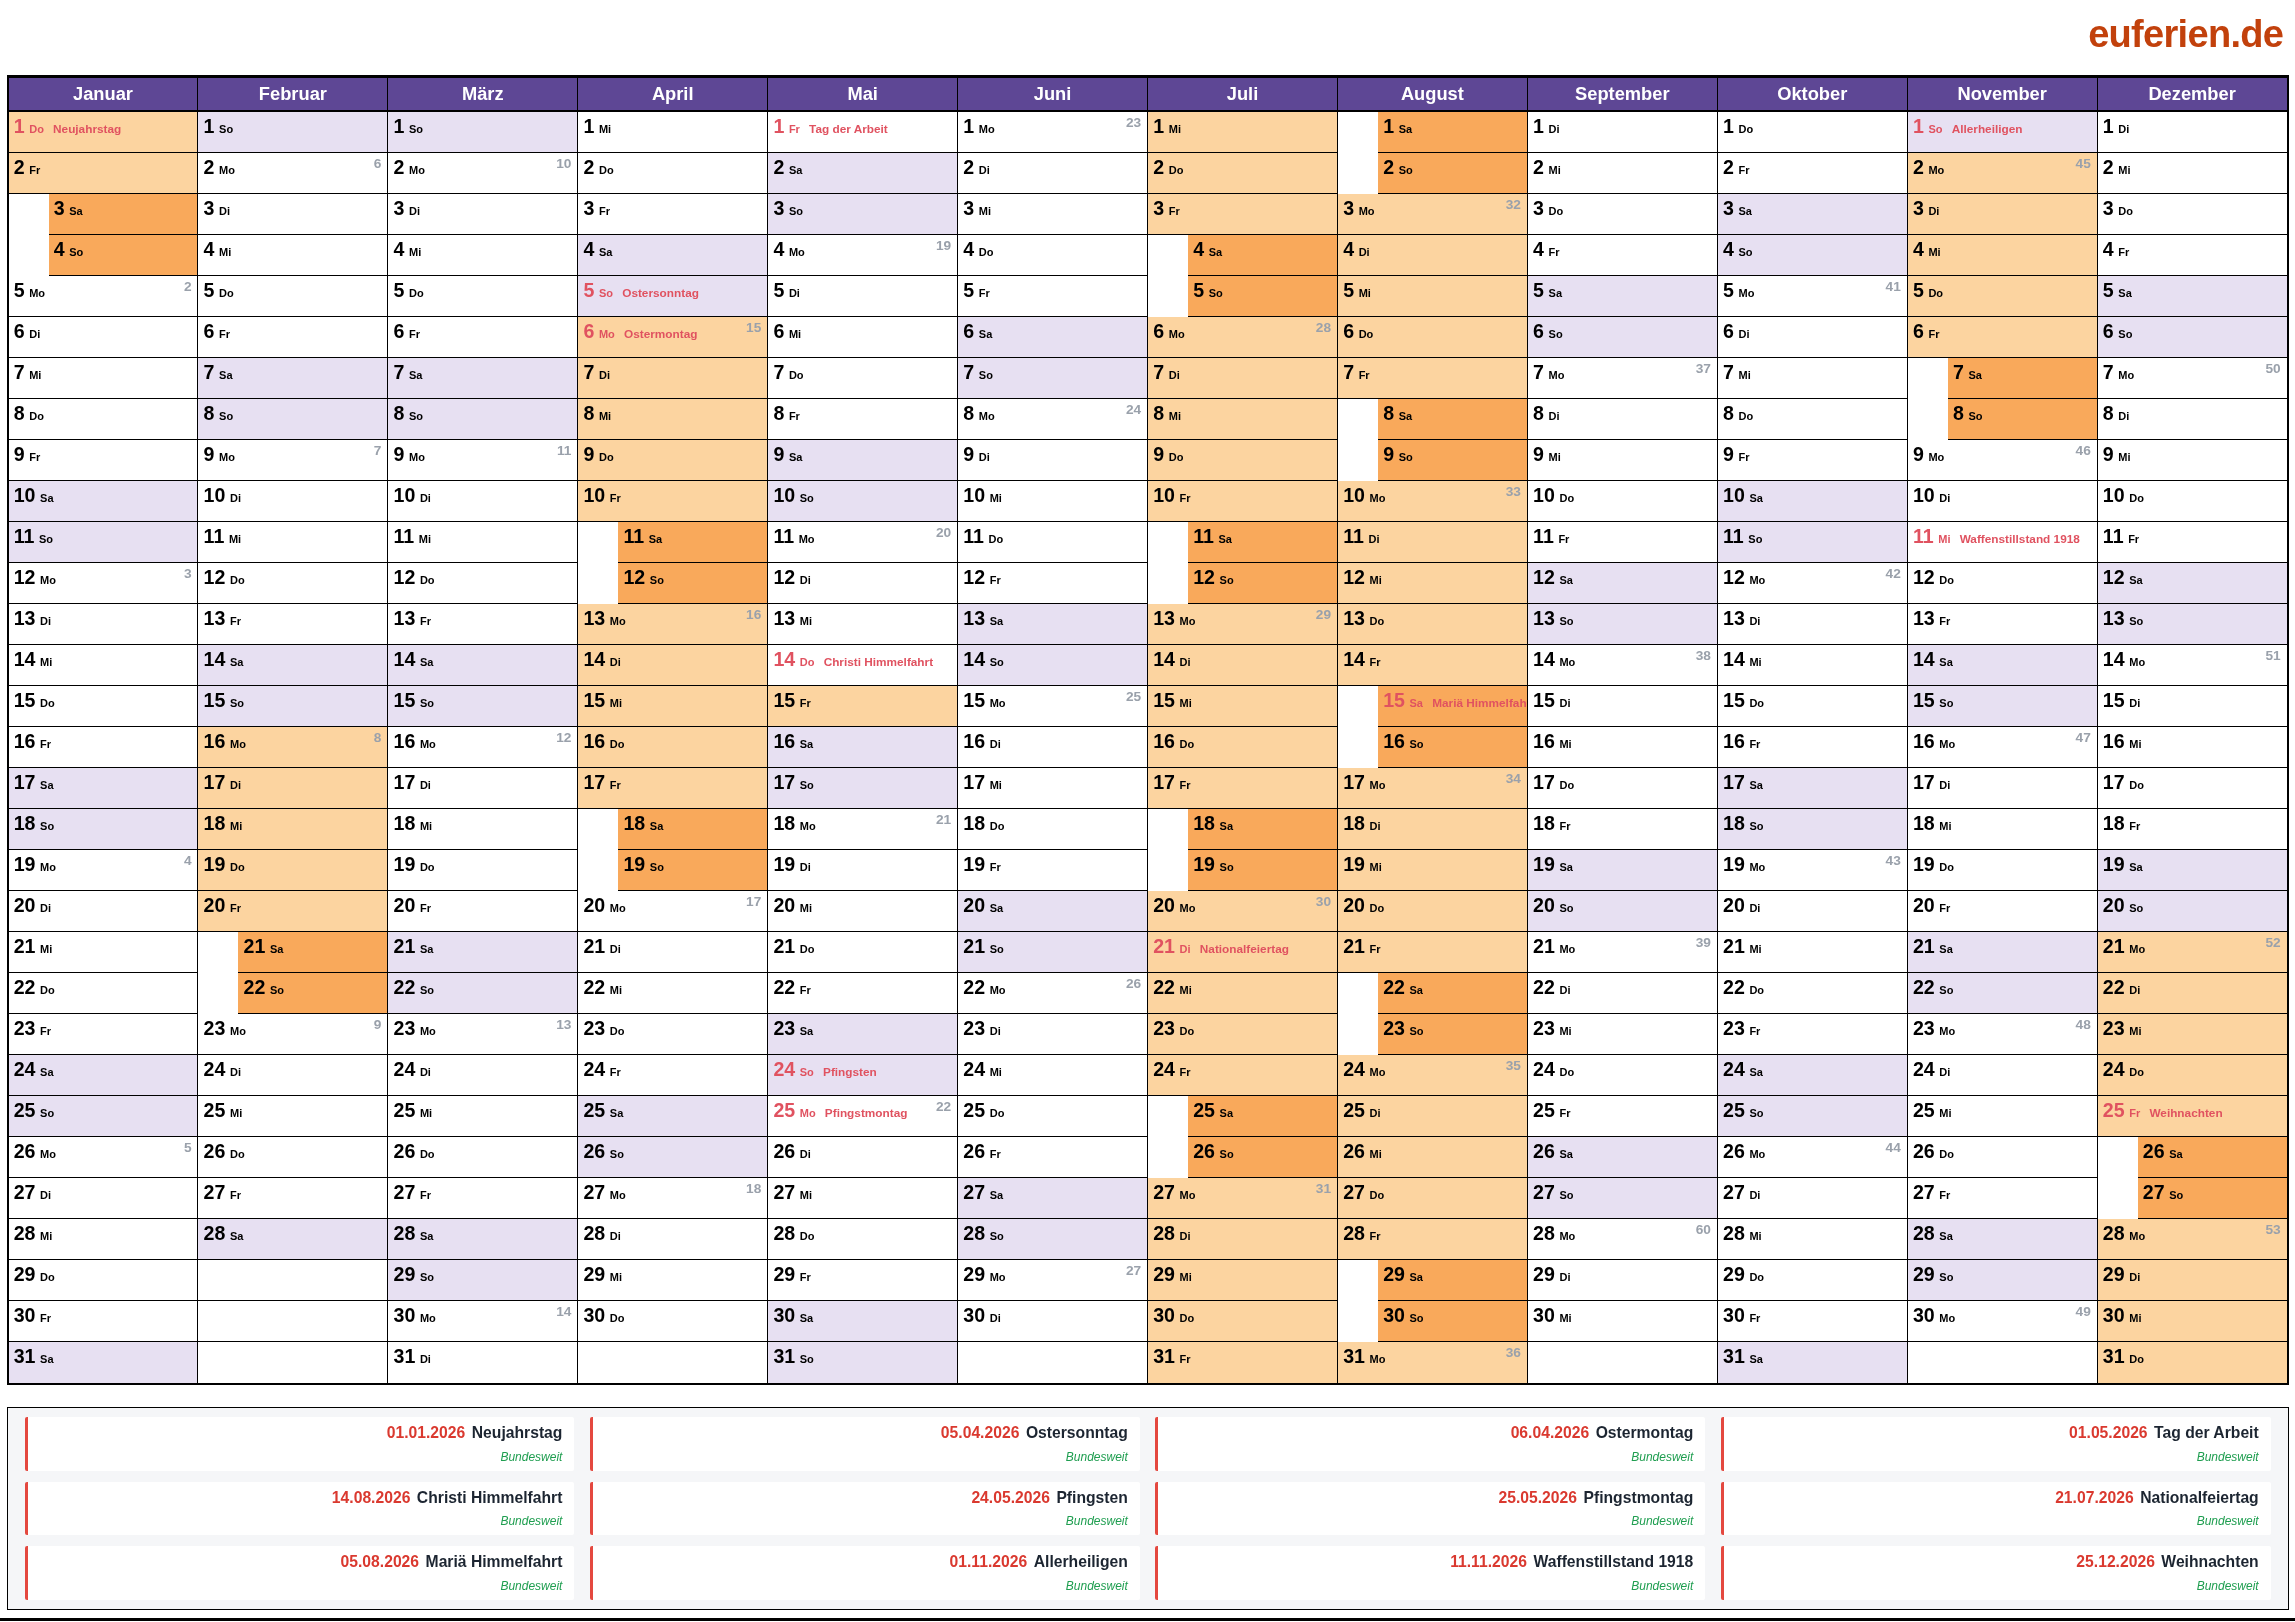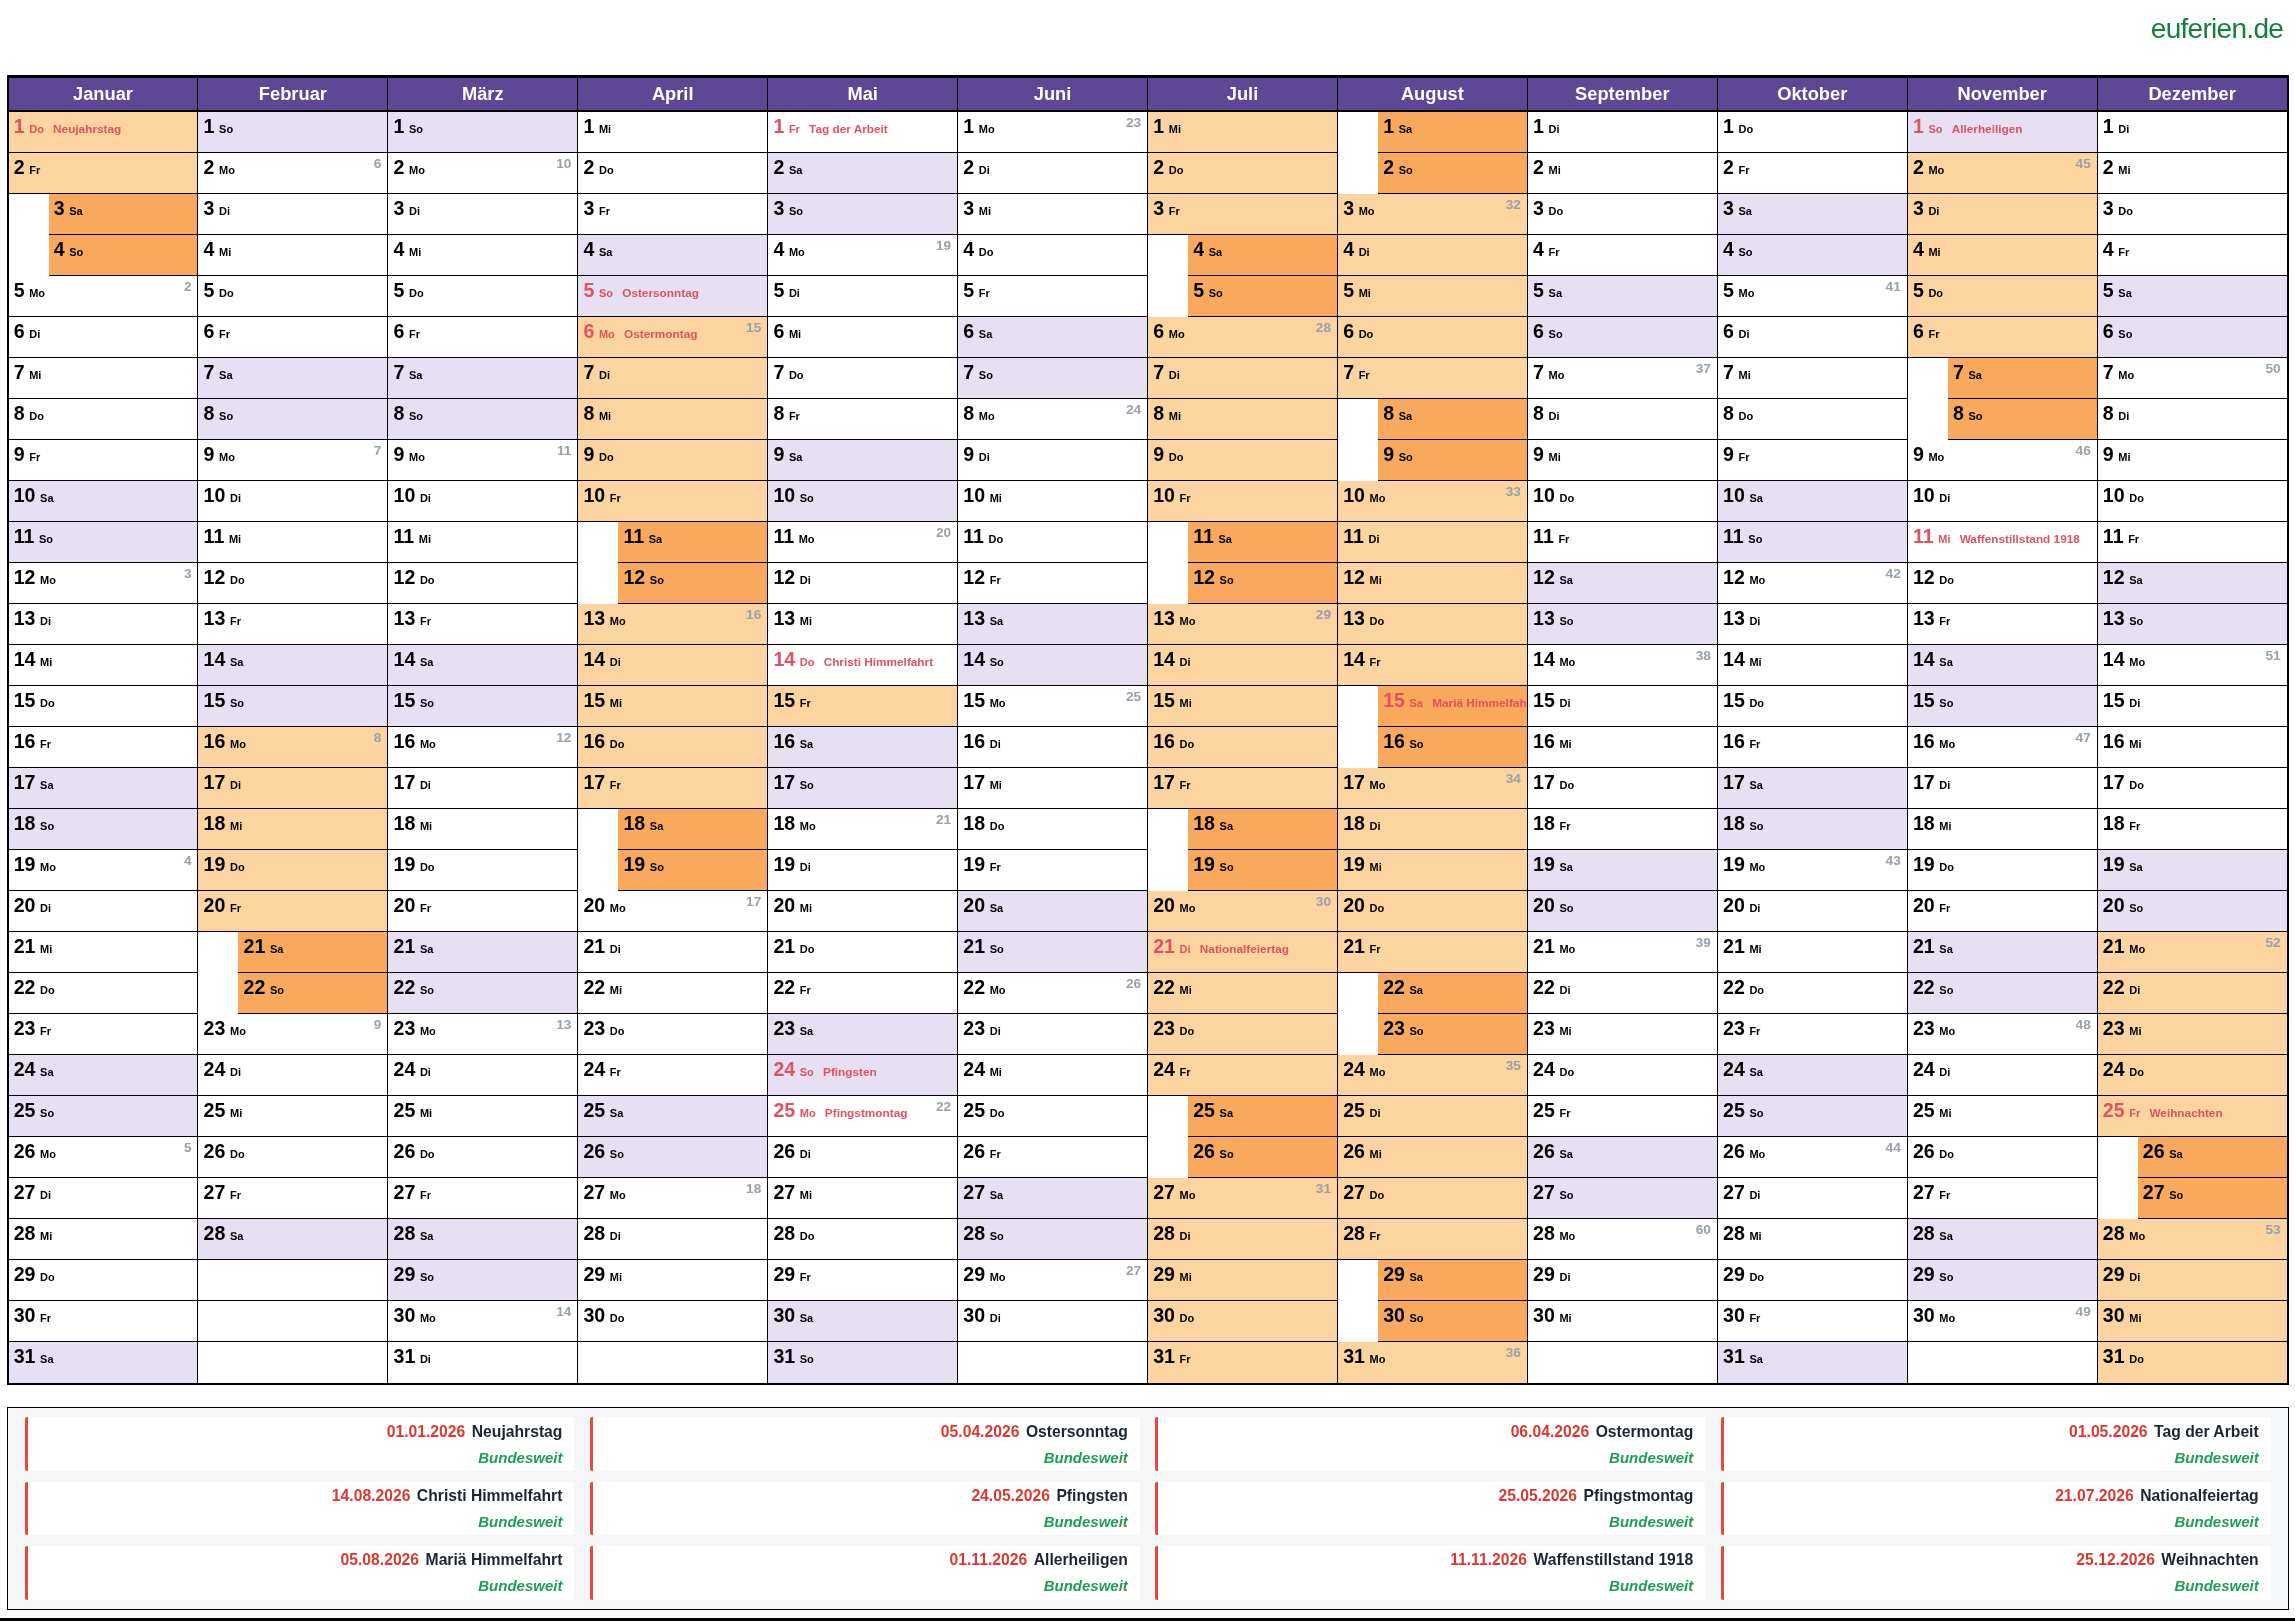--- a/index.html
+++ b/index.html
@@ -2,21 +2,21 @@
 <html style="font-size:10.5px"><head>
 <meta charset="utf-8">
 <style>
   * { margin:0; padding:0; box-sizing:border-box; }
   html,body { background:#fff; }
   body { font-family:"Liberation Sans","DejaVu Sans",sans-serif; }
   #page { position:relative; width:2295px; height:1623px; background:#fff; overflow:hidden; }
 
   
   #page-title { position:absolute; left:14.4px; top:10.5px; font-size:41px; font-weight:bold; color:#000; letter-spacing:-0.7px; }
-  #site-logo { position:absolute; right:11.8px; top:13px; font-size:28px; font-weight:normal; color:#15803d; letter-spacing:-0.7px; }
+  #site-logo { position:absolute; right:11.8px; top:13px; font-size:38px; font-weight:bold; color:#c2410c; letter-spacing:-0.7px; }
 
   
   #calendar-grid { position:absolute; left:6.5px; top:75px; width:2282px; display:flex; border:2px solid #000; border-top-width:3.3px; background:#fff; }
   .month-col { flex:1 1 0; min-width:0; display:flex; flex-direction:column; border-left:1.3px solid #000; }
   .month-col:first-child { border-left:none; }
   .month-header { height:34px; background:#5e4795; color:#fff; font-size:18.3px; font-weight:bold; display:flex; align-items:center; justify-content:center; border-bottom:2px solid #000; }
   .day-cell { position:relative; height:41px; border-bottom:0.7px solid #000; padding:2.6px 5.2px; overflow:hidden; white-space:nowrap; }
   .month-col .day-cell:last-child { border-bottom:none; }
   .t-w { background:#ffffff; }
   .t-we { background:#e7e0f2; }
@@ -29,21 +29,21 @@
   .holiday .day-num, .holiday .day-wd { color:#e05260; }
   .week-num { position:absolute; top:3.3px; right:5.9px; font-size:13.7px; font-weight:bold; color:#9aa1ab; }
 
   
   #legend-box { position:absolute; left:6.5px; top:1407px; width:2282px; height:203px; background:#f5f6f8; border:1.3px solid #000; padding:9.2px 17px; }
   #legend-grid { display:grid; grid-template-columns:repeat(4,1fr); gap:10.5px 15.7px; height:100%; }
   .legend-card { background:#fff; border-left:3.9px solid #e4483f; border-radius:2px; padding:5.2px 11.8px; display:flex; flex-direction:column; justify-content:center; gap:7.9px;align-items:flex-end; }
   .legend-line1 { font-size:15.7px; font-weight:bold; }
   .legend-date { color:#da392f; margin-right:6.5px; }
   .legend-name { color:#1c2531; }
-  .legend-scope { color:#1f9e50; font-size:15px; font-weight:bold; font-style:italic; }
+  .legend-scope { color:#1f9e50; font-size:12px; font-weight:normal; font-style:italic; }
 
   #page-bottom-line { position:absolute; left:0; top:1618px; width:2295px; height:2.6px; background:#000; }
 </style>
 </head>
 <body>
 
 <div id="page">
   <div id="site-logo">euferien.de</div>
 
   <div id="calendar-grid">

